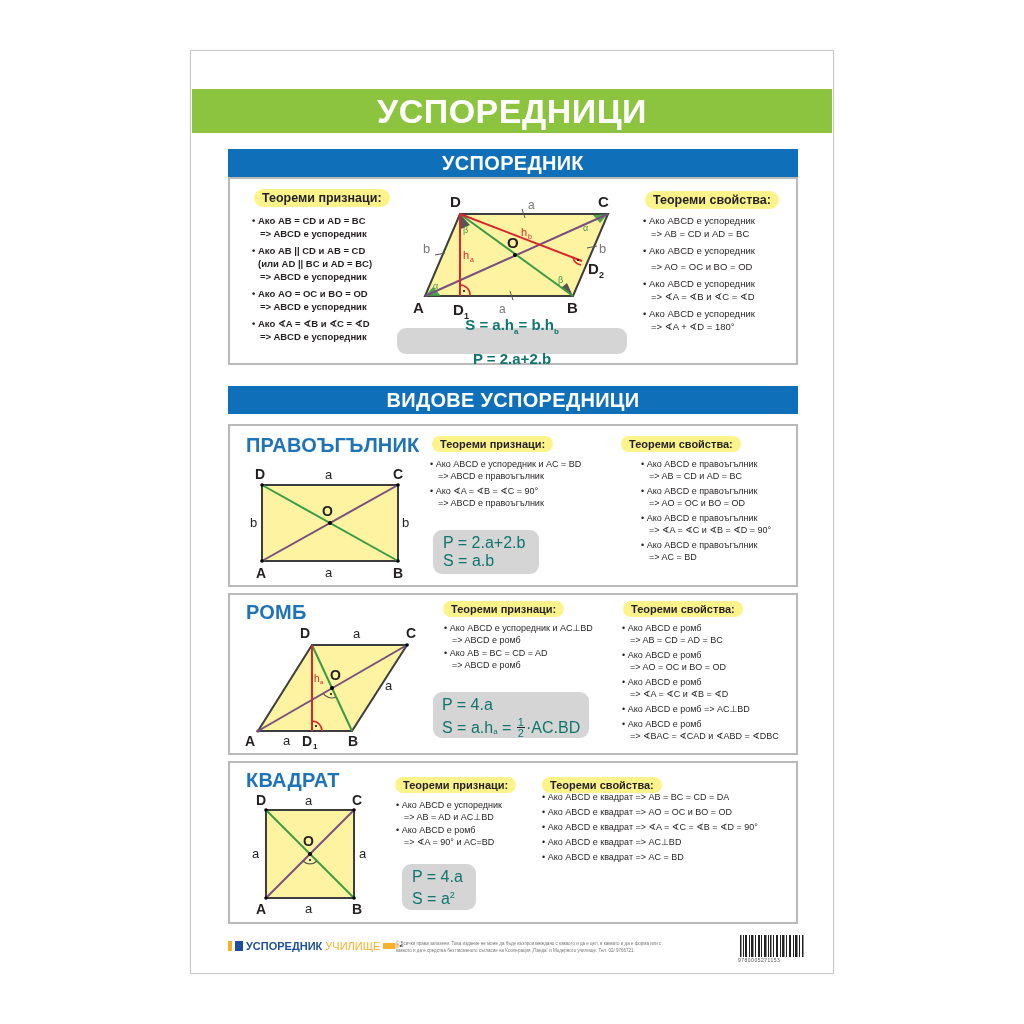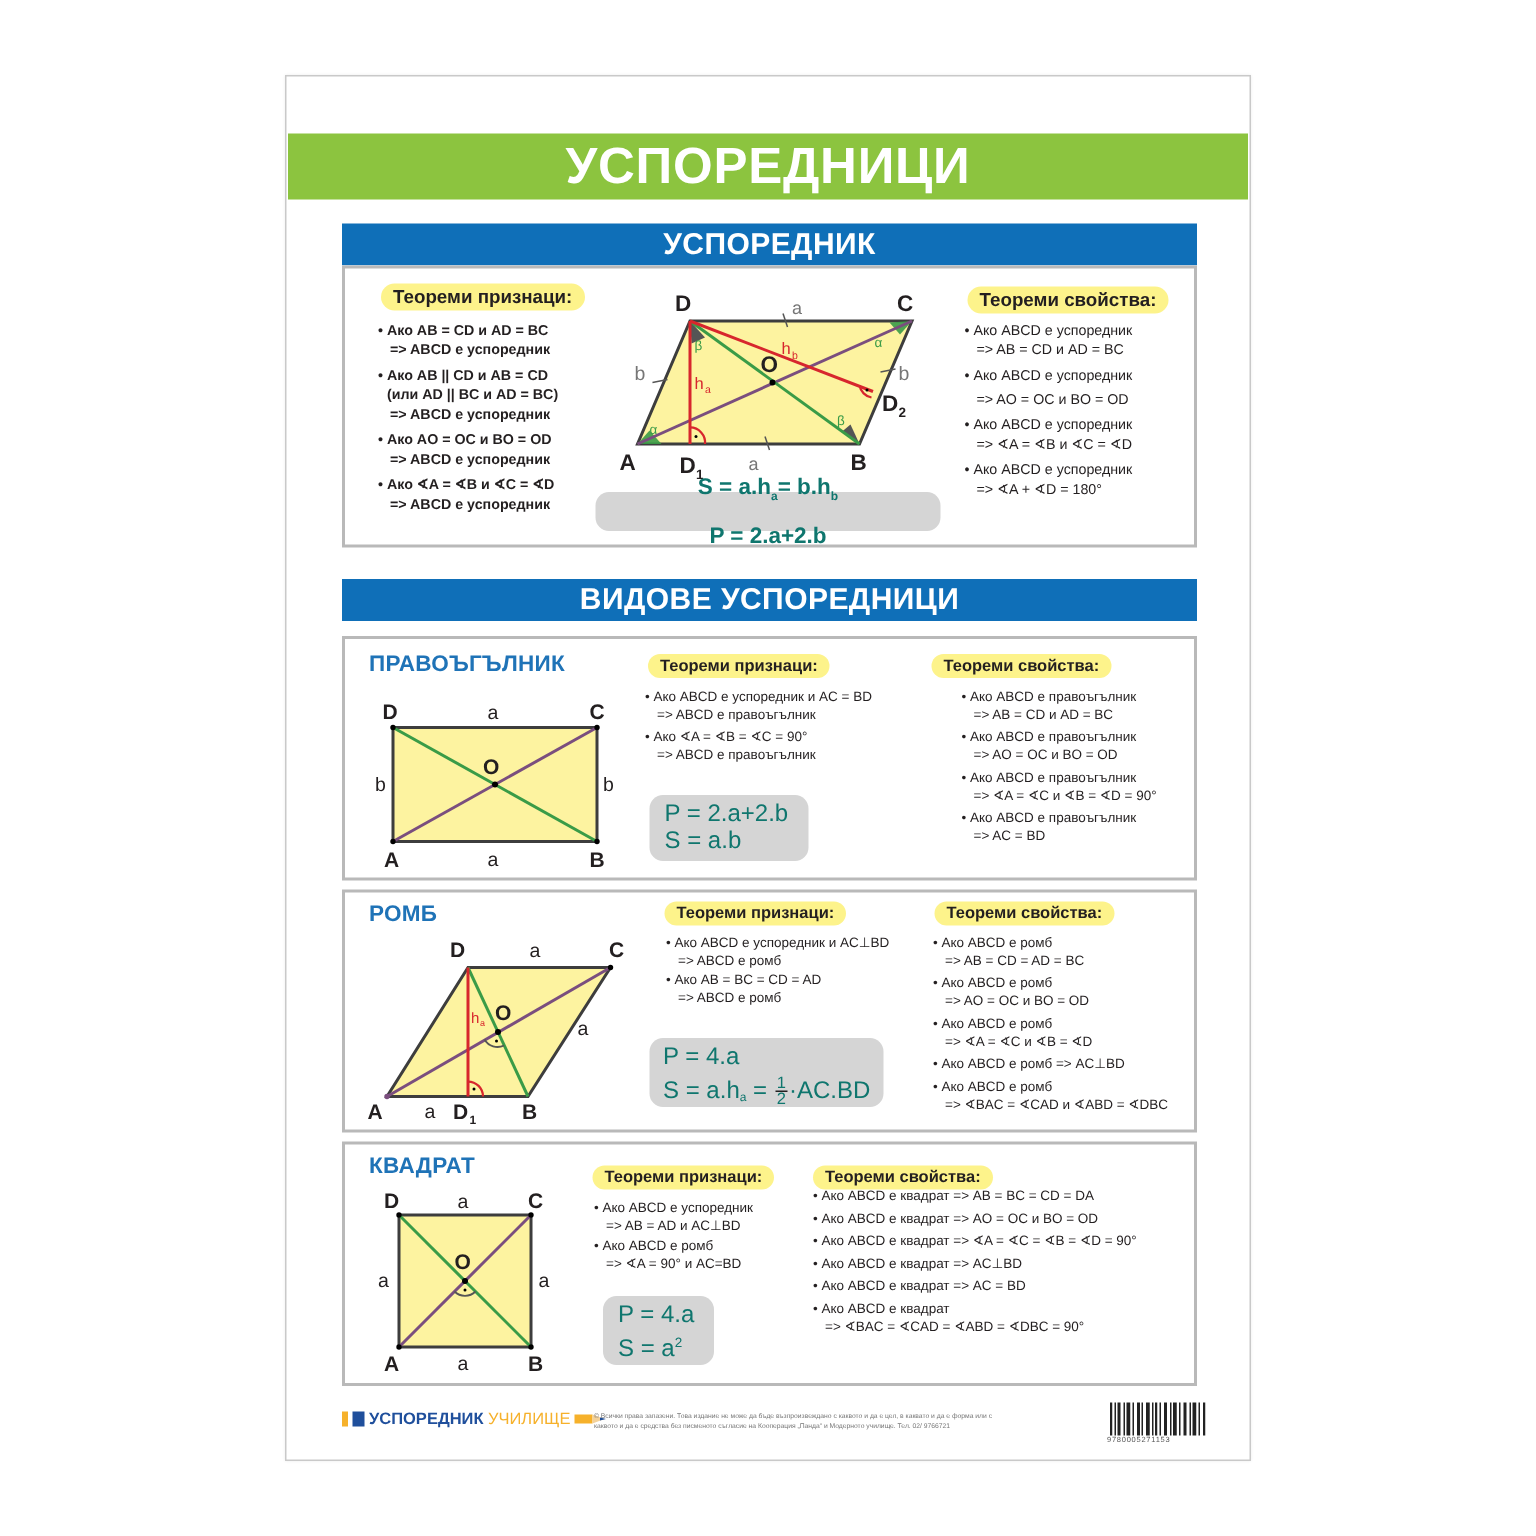--- a/index.html
+++ b/index.html
@@ -9,21 +9,21 @@
   .green-band span{color:#fff;font-weight:bold;font-size:34px;letter-spacing:0.5px;font-family:"Liberation Sans",sans-serif;}
   .blue-band{position:absolute;background:#0f6fb8;display:flex;align-items:center;justify-content:center;}
   .blue-band span{color:#fff;font-weight:bold;font-size:20px;letter-spacing:0.3px;}
   .panel{position:absolute;border:2px solid #b9b9b9;box-sizing:border-box;background:#fff;}
   .pill{position:absolute;background:#fdf38b;border-radius:10px;font-weight:bold;font-size:12px;padding:2px 8px;white-space:nowrap;color:#231f20;}
   .list{position:absolute;font-size:9.5px;line-height:13px;color:#231f20;}
   .list .item{margin-bottom:4px;}
   .list .line{white-space:nowrap;}
   .list.small{font-size:9px;line-height:12px;}
   .list.small .item{margin-bottom:3px;}
-  .section-title{position:absolute;color:#1f73b7;font-weight:bold;font-size:15px;letter-spacing:0.2px;}
+  .section-title{position:absolute;color:#1f73b7;font-weight:bold;font-size:20px;letter-spacing:0.2px;}
   .formula{position:absolute;background:#d5d5d5;border-radius:9px;font-size:16px;color:#0f766e;flex-direction:column;}
   .formula .row{white-space:nowrap;}
   svg{position:absolute;overflow:visible;}
   .footer-logo{position:absolute;left:228px;top:940px;display:flex;align-items:center;gap:3px;}
   .footer-logo .blk{width:4px;height:10px;background:#1f4f9c;}
   .footer-logo .blk.y{background:#f6b12b;}
   .footer-logo .w1{color:#1f4f9c;font-weight:bold;font-size:11px;}
   .footer-logo .w2{color:#f6b12b;font-weight:normal;font-size:11px;}
   .copyright{position:absolute;left:396px;top:940px;width:270px;font-size:4.5px;line-height:7px;color:#777;}
   .barcode{position:absolute;left:740px;top:935px;width:64px;height:22px;}
@@ -319,24 +319,20 @@
     </div>
   <div class="item">
       <div class="line">• Ако ABCD е квадрат =&gt; ∢A = ∢C = ∢B = ∢D = 90°</div>
     </div>
   <div class="item">
       <div class="line">• Ако ABCD е квадрат =&gt; AC⊥BD</div>
     </div>
   <div class="item">
       <div class="line">• Ако ABCD е квадрат =&gt; AC = BD</div>
     </div>
-  <div class="item">
-      <div class="line">• Ако ABCD е квадрат</div>
-      <div class="line" style="padding-left:8px">=&gt; ∢BAC = ∢CAD = ∢ABD = ∢DBC = 90°</div>
-    </div>
 </div>
 
 <div class="footer-logo">
   <span class="blk y"></span>
   <span class="blk" style="width:8px"></span>
   <span class="w1">УСПОРЕДНИК</span>
   <span class="w2">УЧИЛИЩЕ</span>
   <svg style="position:relative;width:22px;height:10px;" viewBox="0 0 22 10">
     <rect x="0" y="2" width="12" height="6" fill="#f6b12b"></rect>
     <polygon points="12,2 20,5 12,8" fill="#f3d19a"></polygon>

